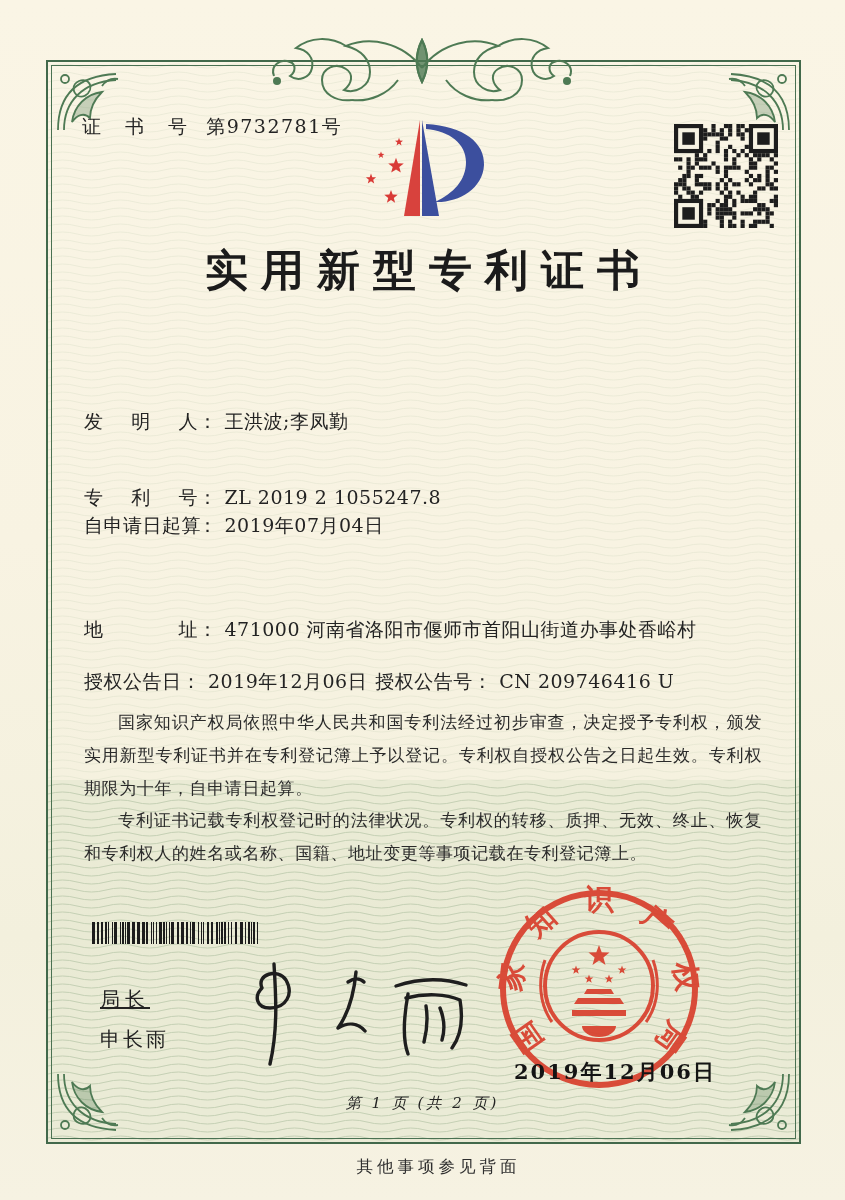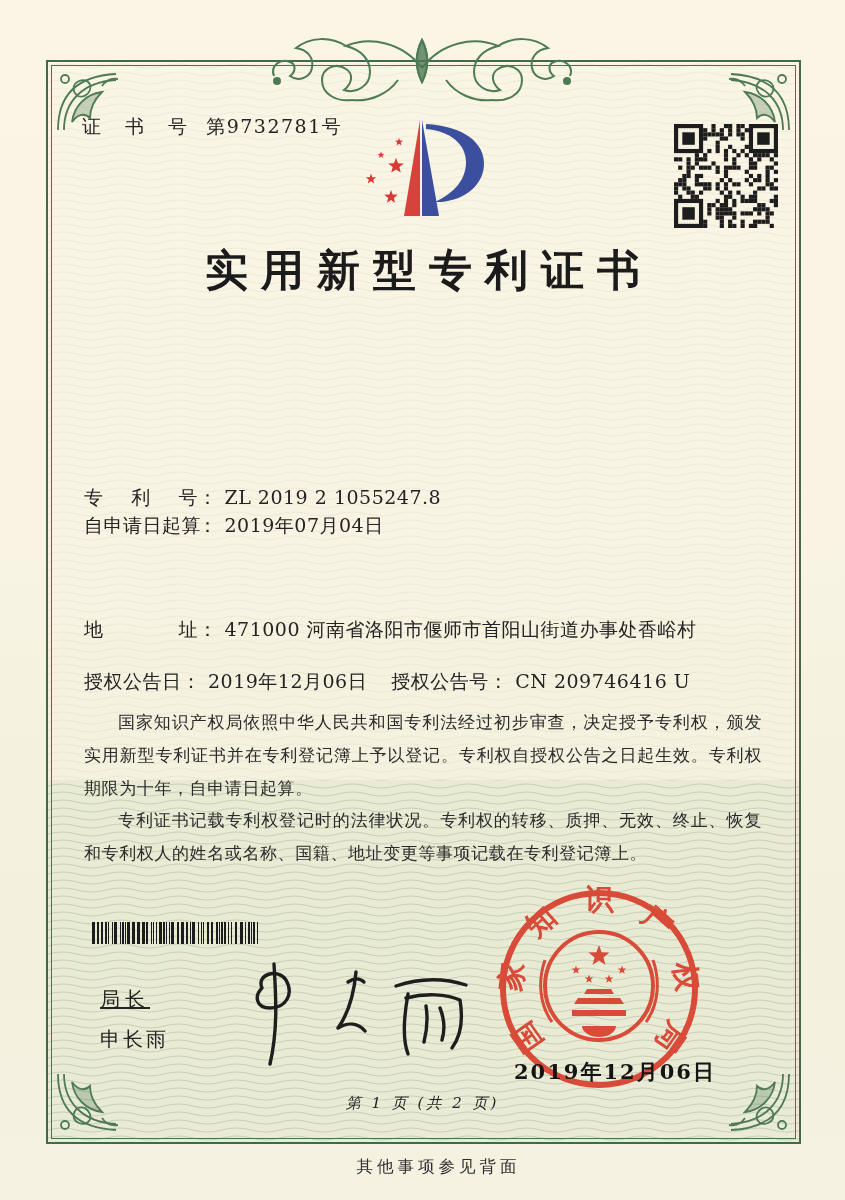--- a/index.html
+++ b/index.html
@@ -25,21 +25,21 @@
   .cert-no .cn-value{letter-spacing:1.5px; margin-left:4px;}
   .logo{position:absolute; left:342px; top:104px; width:175px; height:134px;}
   .qr{position:absolute; left:674px; top:124px; width:104px; height:104px;}
   .title{position:absolute; left:0; top:242px; width:100%; text-align:center;
          font-size:43px; font-weight:bold; letter-spacing:13px; text-indent:13px; color:#1b1b1b;}
   
   .row{position:absolute; left:84px; font-size:19px; white-space:nowrap; letter-spacing:0.5px;}
   .lbl{display:inline-block; width:114px; text-align:justify; text-align-last:justify;}
   .val{margin-left:7px;}
   .row-grant .g-val{display:inline-block; min-width:150px;}
-  .row-grant .g-label2{margin-left:24px;}
+  .row-grant .g-label2{margin-left:8px;}
   
   .body-text{position:absolute; left:84px; top:706px; width:678px;}
   .body-text p{margin:0; font-size:17px; line-height:1.93; text-indent:2em;
                text-align:justify; letter-spacing:0.6px; color:#2a2a2a;}
   
   .barcode{position:absolute; left:92px; top:922px; width:172px; height:22px;}
   .officer-title{position:absolute; left:100px; top:986px; font-size:20px; letter-spacing:5px;text-decoration:underline;}
   .officer-name{position:absolute; left:100px; top:1026px; font-size:20px; letter-spacing:3px;}
   .sig{position:absolute; left:228px; top:952px; width:260px; height:120px;}
   .seal{position:absolute; left:490px; top:880px; width:218px; height:218px; opacity:0.93;}
@@ -335,20 +335,23 @@
         <rect x="76" y="4" width="20" height="20" fill="#f6f2e2"></rect>
         <rect x="80" y="8" width="12" height="12"></rect>
         <rect x="0" y="72" width="28" height="28"></rect>
         <rect x="4" y="76" width="20" height="20" fill="#f6f2e2"></rect>
         <rect x="8" y="80" width="12" height="12"></rect>
       </g>
   </svg>
 
   <div class="title">实用新型专利证书</div>
 
+  <div class="row" style="top:409px">
+    <span class="lbl">发明人</span><span>：</span><span class="val">王洪波;李凤勤</span>
+  </div>
   <div class="row" style="top:485px">
     <span class="lbl">专利号</span><span>：</span><span class="val">ZL 2019 2 1055247.8</span>
   </div>
   <div class="row" style="top:513px">
     <span class="lbl">自申请日起算</span><span>：</span><span class="val">2019年07月04日</span>
   </div>
   <div class="row" style="top:617px">
     <span class="lbl">地址</span><span>：</span><span class="val">471000 河南省洛阳市偃师市首阳山街道办事处香峪村</span>
   </div>
   <div class="row row-grant" style="top:669px">

